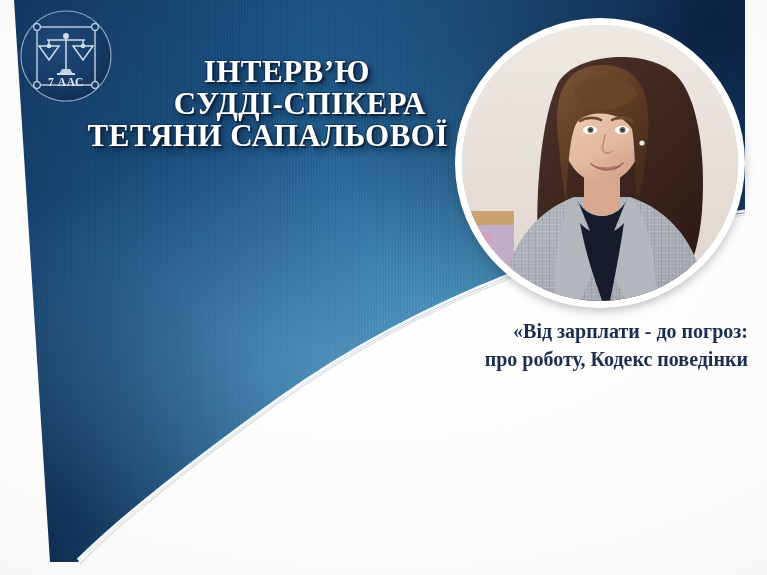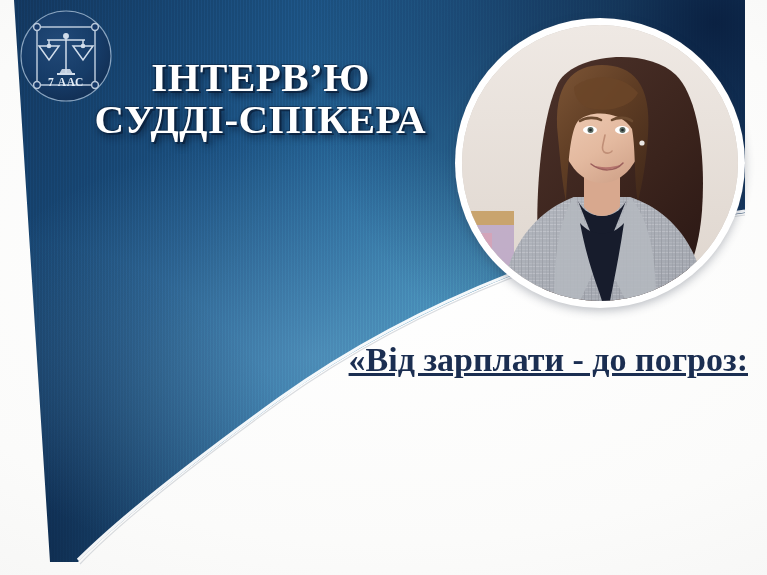--- a/index.html
+++ b/index.html
@@ -104,21 +104,21 @@
   
   .headline {
     position: absolute;
     left: 8px;
     top: 56px;
     width: 440px;
     text-align: right;
     line-height: 1.03;
     color: #ffffff;
     font-weight: bold;
-    font-size: 41px;
+    font-size: 31px;
     letter-spacing: 0.5px;
     text-shadow:
       2px 2px 0 rgba(12,34,62,0.85),
       -1px -1px 0 rgba(12,34,62,0.55),
       3px 4px 7px rgba(5,18,38,0.75);
   }
   .headline .line {
     display: block;
     white-space: nowrap;
   }
@@ -146,29 +146,28 @@
     overflow: hidden;
     position: relative;
     background: #cfc9c4;
   }
   .portrait-svg { display: block; width: 100%; height: 100%; }
 
   
   .quote {
     position: absolute;
     left: 170px;
-    top: 336px;
+    top: 317px;
     width: 578px;
     text-align: right;
     color: #1b2e51;
     font-family: "Liberation Serif", serif;
     font-weight: bold;
-    font-size: 34px;
+    font-size: 20px;
     line-height: 1.42;
-    text-decoration: underline;
   }
   .quote .qline {
     display: block;
     white-space: nowrap;
   }
 </style>
 </head>
 <body>
 
 <div class="banner">
@@ -219,20 +218,21 @@
         <path d="M 41,66 L 55,66 L 52,61 L 44,61 Z" fill="#dbe6f2" stroke="none" opacity="0.9"></path>
         <line x1="39" y1="66" x2="57" y2="66" stroke-width="2"></line>
       </g>
       <text x="48" y="78" text-anchor="middle" font-family="Liberation Serif, serif" font-size="11.5" font-weight="bold" fill="#e4edf7" letter-spacing="0.6">7 ААС</text>
     </svg>
   </div>
 
   <div class="headline">
     <span class="line line-1">ІНТЕРВ’Ю</span>
     <span class="line line-2">СУДДІ-СПІКЕРА</span>
+    <span class="line line-3">ТЕТЯНИ САПАЛЬОВОЇ</span>
   </div>
 
   <div class="portrait">
     <div class="portrait-clip">
       <svg class="portrait-svg" viewBox="0 0 276 276" preserveAspectRatio="xMidYMid slice">
         <defs>
           <linearGradient id="wallG" x1="0" y1="0" x2="0" y2="1">
             <stop offset="0%" stop-color="#efe9e4"></stop>
             <stop offset="100%" stop-color="#ded5cd"></stop>
           </linearGradient>
@@ -309,15 +309,16 @@
 
         <circle cx="180" cy="118" r="2.6" fill="#f2f0ee" opacity="0.95"></circle>
 
         <ellipse cx="140" cy="120" rx="42" ry="54" fill="none"></ellipse>
       </svg>
     </div>
   </div>
 
   <div class="quote">
     <span class="qline">«Від зарплати - до погроз:</span>
+    <span class="qline">про роботу, Кодекс поведінки</span>
   </div>
 
 </div>
 
 </body></html>

